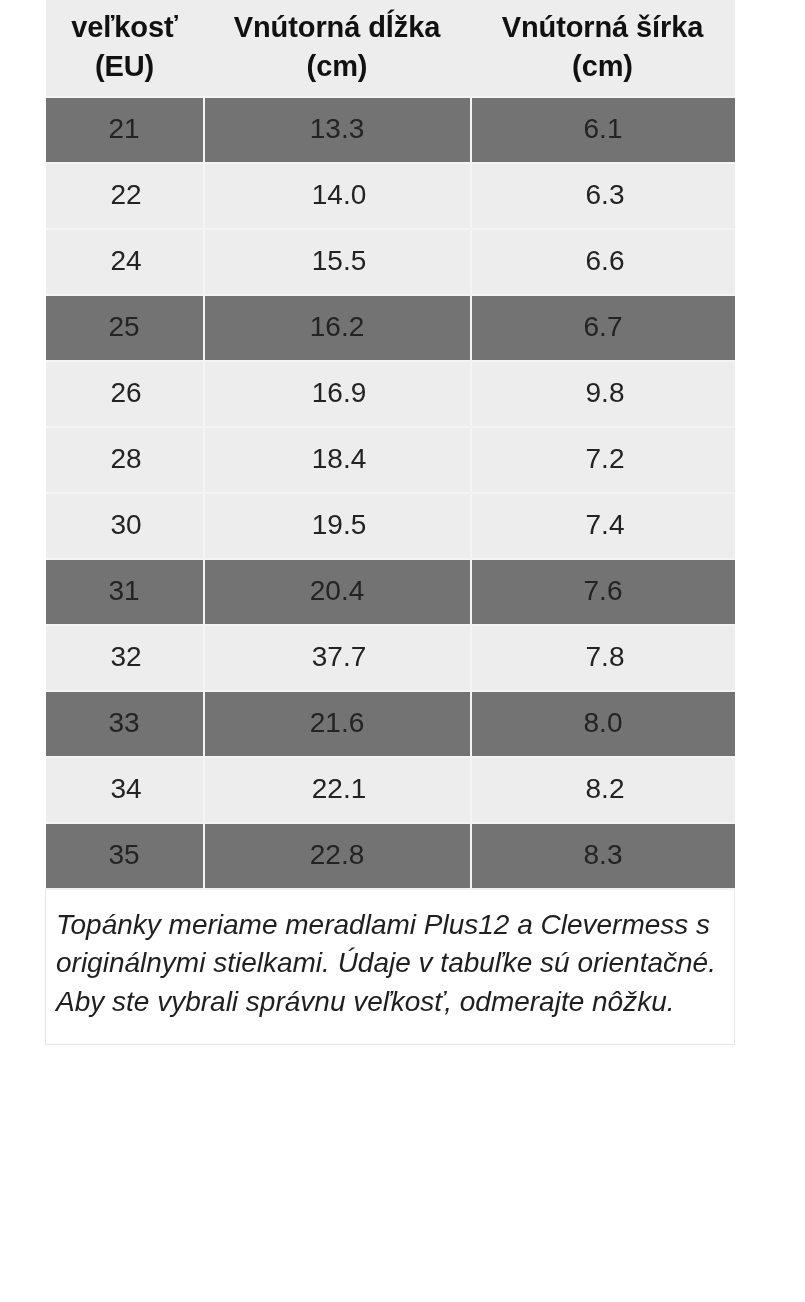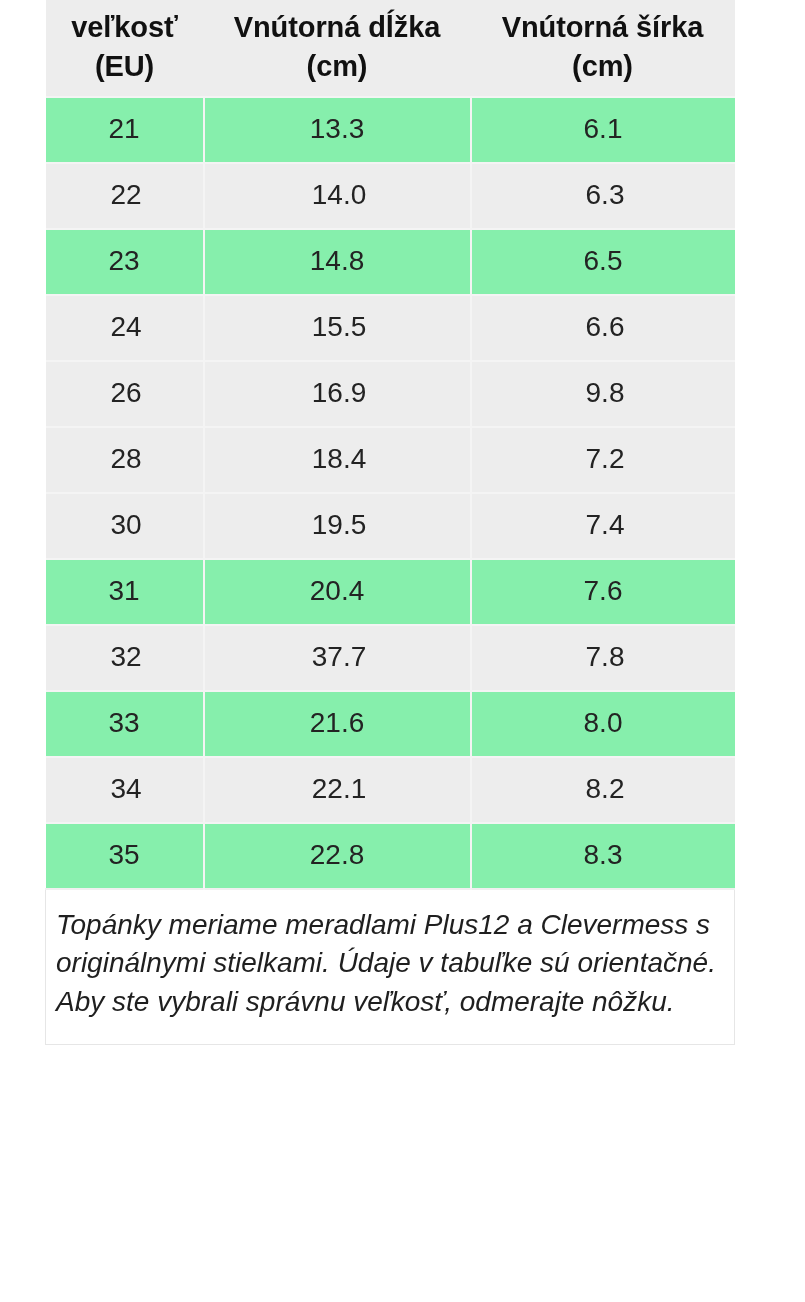--- a/index.html
+++ b/index.html
@@ -65,21 +65,21 @@
     border-top: 2px solid #f4f4f4;
     vertical-align: middle;
     font-weight: 400;
   }
 
   table.size-table tbody td:first-child {
     border-left: none;
   }
 
   table.size-table tbody tr.odd td {
-    background: #86efac;
+    background: #737373;
   }
   table.size-table tbody tr.even td {
     background: #ededed;
     padding-left: 10px;
   }
 
   table.size-table tbody tr.note-row td.note-cell {
     background: #ffffff;
     border-left: 1px solid #e6e6e6;
     border-right: 1px solid #e6e6e6;
@@ -127,29 +127,29 @@
           <tr class="odd">
             <td>21</td>
             <td>13.3</td>
             <td>6.1</td>
           </tr>
           <tr class="even">
             <td>22</td>
             <td>14.0</td>
             <td>6.3</td>
           </tr>
-          <tr class="odd">
-            <td>23</td>
-            <td>14.8</td>
-            <td>6.5</td>
-          </tr>
           <tr class="even">
             <td>24</td>
             <td>15.5</td>
             <td>6.6</td>
+          </tr>
+          <tr class="odd">
+            <td>25</td>
+            <td>16.2</td>
+            <td>6.7</td>
           </tr>
           <tr class="even">
             <td>26</td>
             <td>16.9</td>
             <td>9.8</td>
           </tr>
           <tr class="even">
             <td>28</td>
             <td>18.4</td>
             <td>7.2</td>

